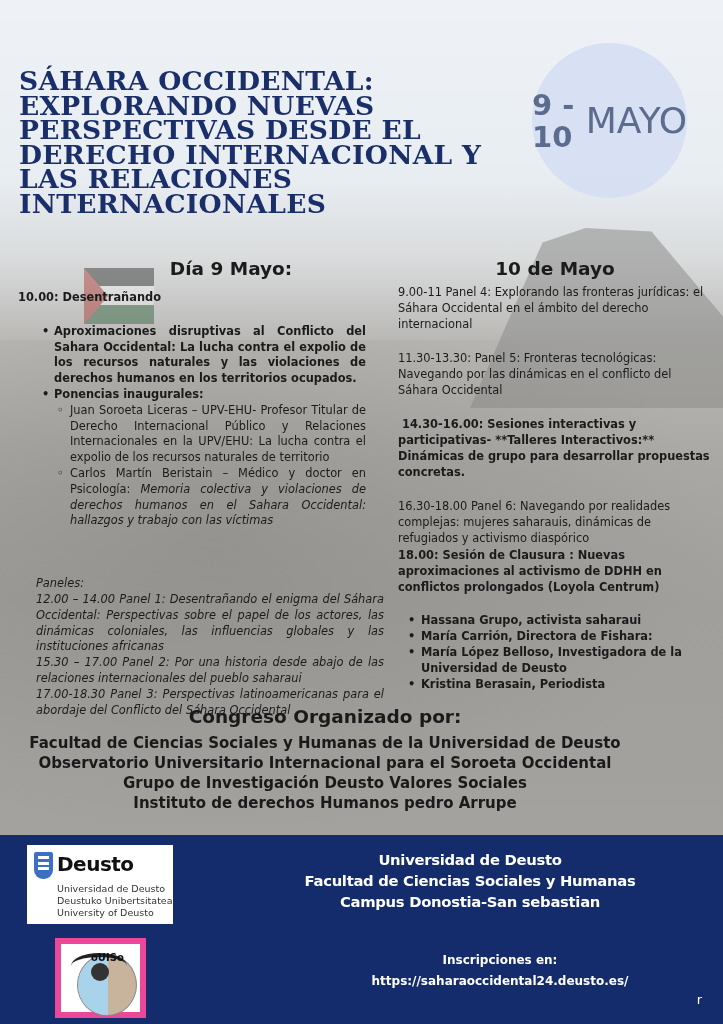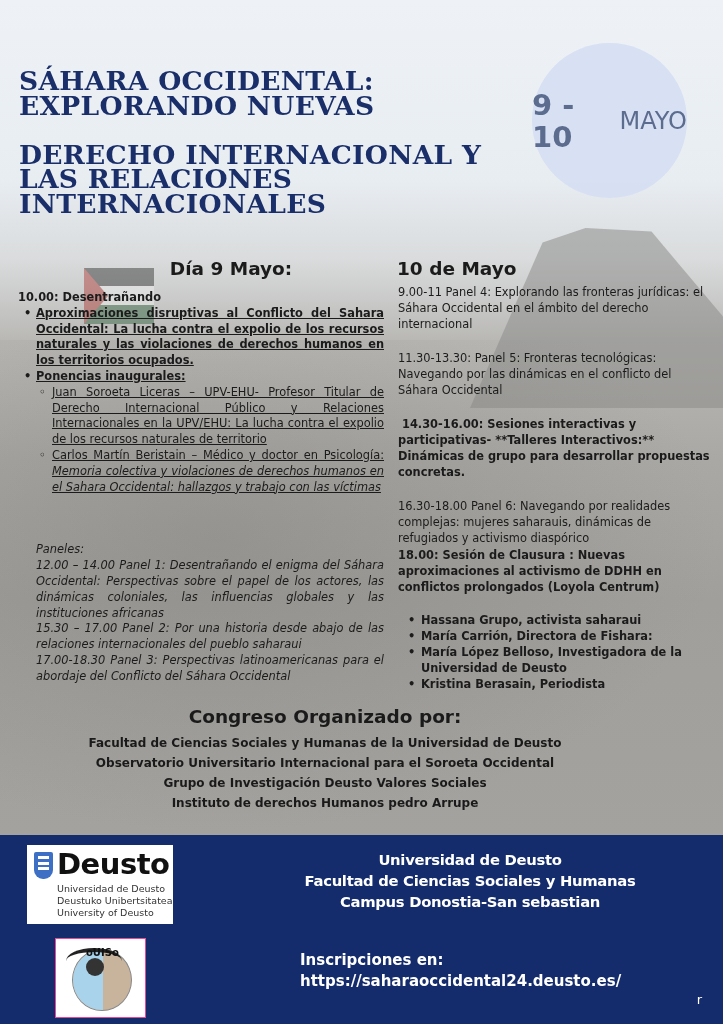--- a/index.html
+++ b/index.html
@@ -13,82 +13,82 @@
   .bg .flag .s1 { position:absolute; left:0; top:0; width:70px; height:18px; background:#3b3b3b; }
   .bg .flag .s2 { position:absolute; left:0; top:18px; width:70px; height:19px; background:#eee; }
   .bg .flag .s3 { position:absolute; left:0; top:37px; width:70px; height:19px; background:#3d6a48; }
   .bg .ground { position:absolute; left:0; top:340px; width:723px; height:495px; background: radial-gradient(ellipse at 30% 40%, rgba(120,118,114,.35), rgba(0,0,0,0) 70%); }
 
   .title { position:absolute; left:18px; top:68px; width:520px; margin:1px; color:#1a2f6a;
            font-family:"DejaVu Serif", serif; font-weight:700; font-size:26.5px; line-height:24.5px; letter-spacing:.3px; }
   .date-circle { position:absolute; left:532px; top:43px; width:155px; height:155px; border-radius:50%; background:rgba(214,222,243,.92);
            display:flex; flex-direction:row; align-items:center; justify-content:center; color:#5c6c8e; }
   .date-circle .d1 { font-size:29px; font-weight:bold; line-height:32px; }
-  .date-circle .d2 { font-size:24px; line-height:34px; }
+  .date-circle .d2 { font-size:36px; line-height:34px; }
 
   .col-left { position:absolute; left:18px; top:258px; width:366px; color:#1b1b1b; font-size:11.4px; line-height:15.8px; }
   .col-left h2 { margin:0 0 10px 0; text-align:center; font-size:18.5px; line-height:22px; font-weight:bold; padding-left:60px; }
   .b { font-weight:bold; }
   .i { font-style:italic; }
   .just { text-align:justify; }
-  ul.l1 { margin:0; padding:0 0 0 18px; list-style:none;text-decoration:underline; }
+  ul.l1 { margin:18px; padding:0 0 0 18px; list-style:none; }
   ul.l1 > li { position:relative; padding-left:0; }
   ul.l1 > li::before { content:"•"; position:absolute; left:-12px; font-weight:bold; }
   ul.l2 { margin:0; padding:0 0 0 16px; list-style:none; }
   ul.l2 > li { position:relative; }
   ul.l2 > li::before { content:"◦"; position:absolute; left:-13px; font-size:12px; }
   .panels { padding-left:18px;margin-top:47px; }
 
   .col-right { position:absolute; left:397px; top:258px; width:316px; color:#1b1b1b; font-size:11.4px; line-height:16px; }
-  .col-right h2 { margin:0 0 4px 0; font-size:18.5px; line-height:22px; font-weight:bold; }
+  .col-right h2 { margin:0 0 4px 0; text-align:center; font-size:18.5px; line-height:22px; font-weight:bold; }
   .col-right p { margin:1px; }
   .gap { height:16px; }
   ul.r1 { margin:0; padding:0 0 0 24px; list-style:none; font-weight:bold; }
   ul.r1 > li { position:relative; }
   ul.r1 > li::before { content:"•"; position:absolute; left:-13px; }
 
   .org { position:absolute; left:0; top:705px; width:650px; text-align:center; color:#1a1a1a; }
   .org h3 { margin:0 0 4px 0; font-size:18.5px; line-height:24px; font-weight:bold; }
-  .org div.line { font-size:12px; line-height:20px; font-weight:bold; }
+  .org div.line { font-size:15px; line-height:20px; font-weight:bold; }
 
   .footer { position:absolute; left:0; top:835px; width:723px; height:189px; background:#152c6c; }
   .deusto-logo { position:absolute; left:27px; top:845px; width:146px; height:79px; background:#fff; }
   .deusto-logo .shield { position:absolute; left:7px; top:7px; width:19px; height:27px; background:#3d6fc4; border-radius:2px 2px 9px 9px; }
   .deusto-logo .shield::after { content:""; position:absolute; left:4px; top:4px; width:11px; height:3px; background:#fff; box-shadow:0 6px 0 #fff, 0 11px 0 #fff; }
-  .deusto-logo .word { position:absolute; left:30px; top:0px; font-size:29px; font-weight:bold; color:#111; letter-spacing:-.5px; line-height:38px; }
+  .deusto-logo .word { position:absolute; left:30px; top:0px; font-size:20px; font-weight:bold; color:#111; letter-spacing:-.5px; line-height:38px; }
   .deusto-logo .sub { position:absolute; left:30px; top:38px; font-size:9.5px; line-height:12px; color:#333; }
-  .ouiso-logo { position:absolute; left:55px; top:938px; width:91px; height:80px; background:#fff; border:1px solid #ec4899; box-sizing:border-box; }
+  .ouiso-logo { position:absolute; left:55px; top:938px; width:91px; height:80px; background:#fff; border:6px solid #ec4899; box-sizing:border-box; }
   .ouiso-logo .globe { position:absolute; left:16px; top:10px; width:58px; height:60px; border-radius:50%; background:#c8b49c; border:1px solid #888; overflow:hidden; }
   .ouiso-logo .globe::before { content:""; position:absolute; left:0; top:0; width:30px; height:60px; background:#a9d3ea; }
   .ouiso-logo .eye { position:absolute; left:10px; top:9px; width:56px; height:22px; border-top:4px solid #222; border-radius:50% 50% 0 0; }
   .ouiso-logo .pupil { position:absolute; left:30px; top:19px; width:18px; height:18px; border-radius:50%; background:#333; }
   .ouiso-logo .txt { position:absolute; left:30px; top:8px; font-size:10px; font-weight:bold; color:#111; }
 
   .footer-text { position:absolute; left:290px; top:849px; width:360px; text-align:center; color:#fff; font-weight:bold; font-size:14.8px; line-height:21px; letter-spacing:-.3px; }
-  .inscripciones { position:absolute; right:23px; top:950px; width:400px; text-align:left; color:#fff; font-weight:bold; font-size:15px; line-height:21px; }
+  .inscripciones { position:absolute; right:23px; top:950px; width:400px; text-align:center; color:#fff; font-weight:bold; font-size:12px; line-height:21px; }
   .stray { position:absolute; right:21px; top:992px; color:#fff; font-size:13px; }
 </style>
 </head>
 <body>
 
 <div class="bg">
   <div class="tent"></div>
   <div class="flag">
     <div class="s1"></div>
       <div class="s2"></div>
       <div class="s3"></div>
       <div class="r"></div>
   </div>
   <div class="ground"></div>
 </div>
 
 <h1 class="title">
   <span>SÁHARA OCCIDENTAL:</span><br>
   <span>EXPLORANDO NUEVAS</span><br>
-  <br>
+  <span>PERSPECTIVAS DESDE EL</span><br>
   <span>DERECHO INTERNACIONAL Y</span><br>
   <span>LAS RELACIONES</span><br>
   <span>INTERNACIONALES</span>
 </h1>
 
 <div class="date-circle">
   <div class="d1">9 - 10</div>
   <div class="d2">MAYO</div>
 </div>
 

